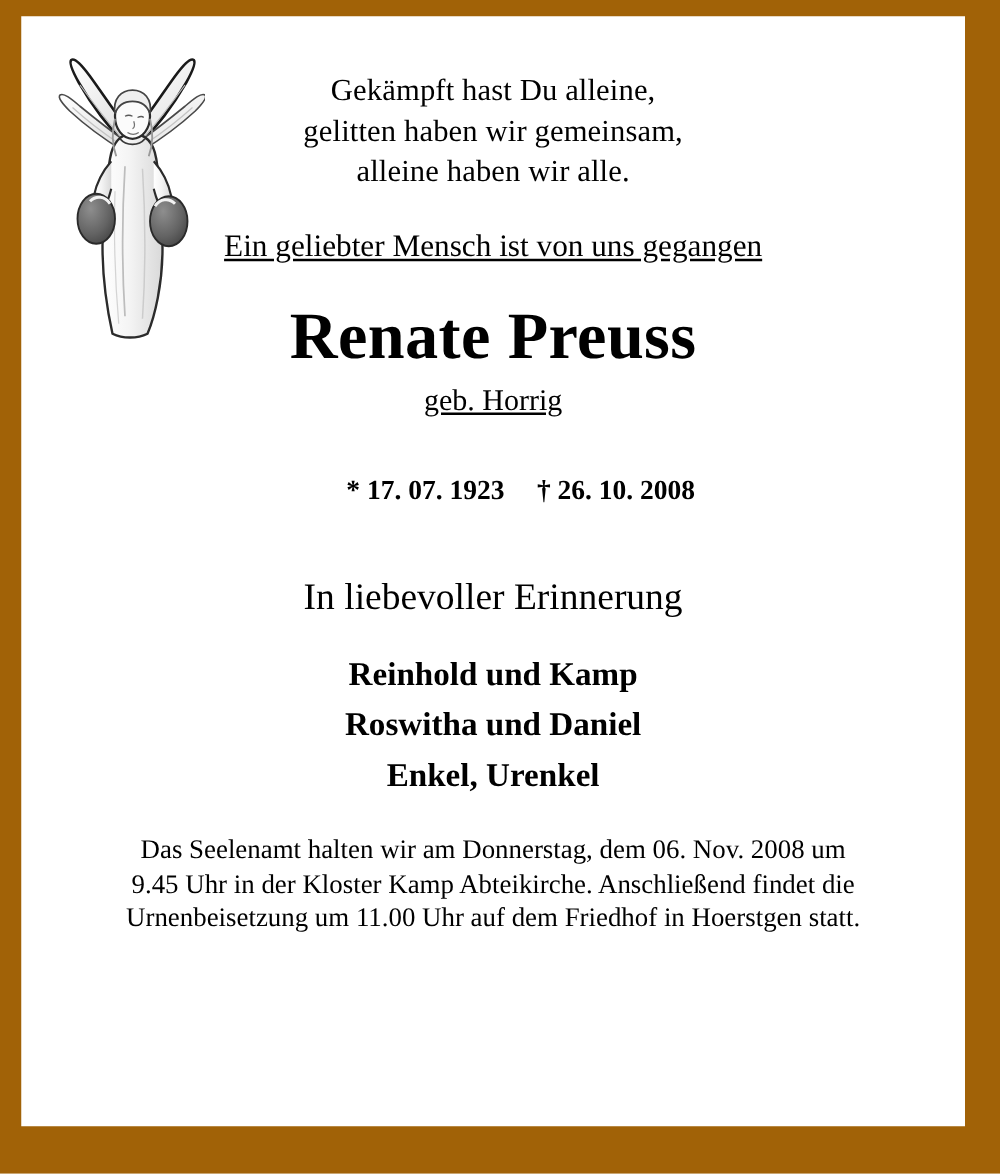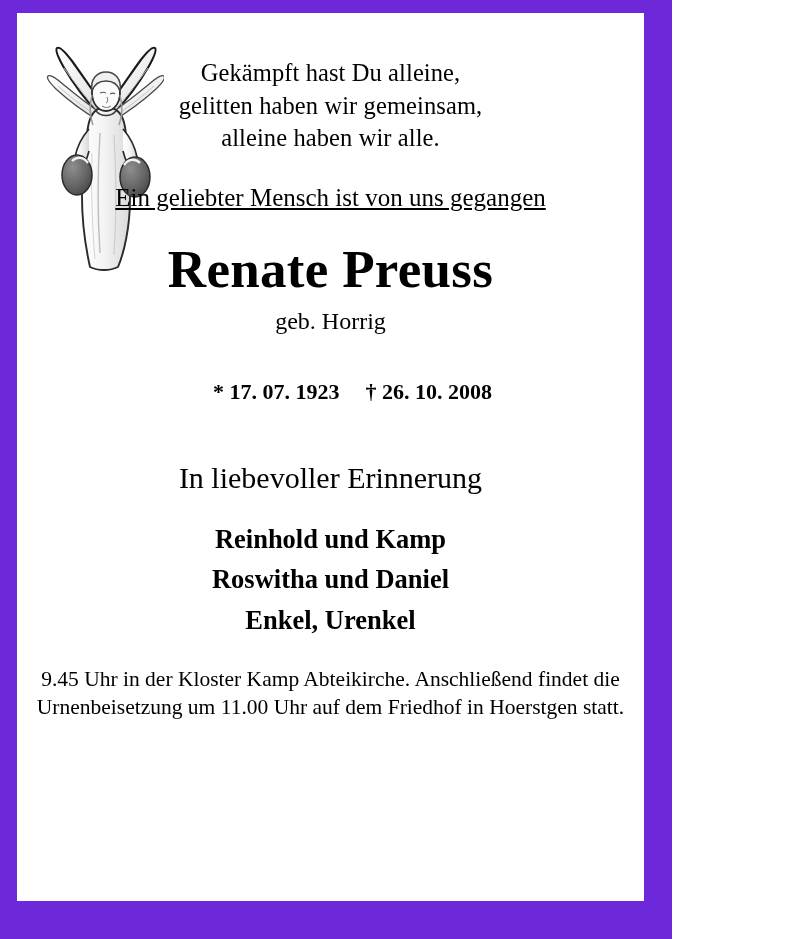--- a/index.html
+++ b/index.html
@@ -11,23 +11,23 @@
     width: 800px;
     height: 939px;
     overflow: hidden;
     font-family: "Liberation Serif", "DejaVu Serif", serif;
     color: #000000;
   }
 
   
   .notice-frame {
     box-sizing: border-box;
-    width: 672px;
+    width: 800px;
     height: 939px;
-    background: #6d28d9;
+    background: #a16207;
     padding: 13px 28px 38px 17px;
   }
   .notice-page {
     box-sizing: border-box;
     width: 100%;
     height: 100%;
     background: #ffffff;
     position: relative;
     overflow: hidden;
   }
@@ -68,20 +68,21 @@
     font-size: 53px;
     line-height: 58px;
     font-weight: bold;
     letter-spacing: 0.3px;
   }
 
   .maiden-name {
     margin-top: 9px;
     font-size: 24px;
     line-height: 29px;
+    text-decoration: underline;
   }
 
   .life-dates {
     margin-top: 11px;
     font-size: 22px;
     line-height: 30px;
     font-weight: bold;
     white-space: pre;
   }
   .life-dates .sym { font-weight: bold; }
@@ -202,19 +203,20 @@
       <div class="mourners">
         <span class="line">Reinhold und Kamp</span>
         <span class="line">Roswitha und Daniel</span>
         <span class="line">Enkel, Urenkel</span>
       </div>
 
       <div class="condolence">
       </div>
 
       <div class="service">
+        <span class="line">Das Seelenamt halten wir am Donnerstag, dem 06. Nov. 2008 um</span>
         <span class="line">9.45 Uhr in der Kloster Kamp Abteikirche. Anschließend findet die</span>
         <span class="line">Urnenbeisetzung um 11.00 Uhr auf dem Friedhof in Hoerstgen statt.</span>
       </div>
 
     </div>
   </div>
 </div>
 
 </body></html>

